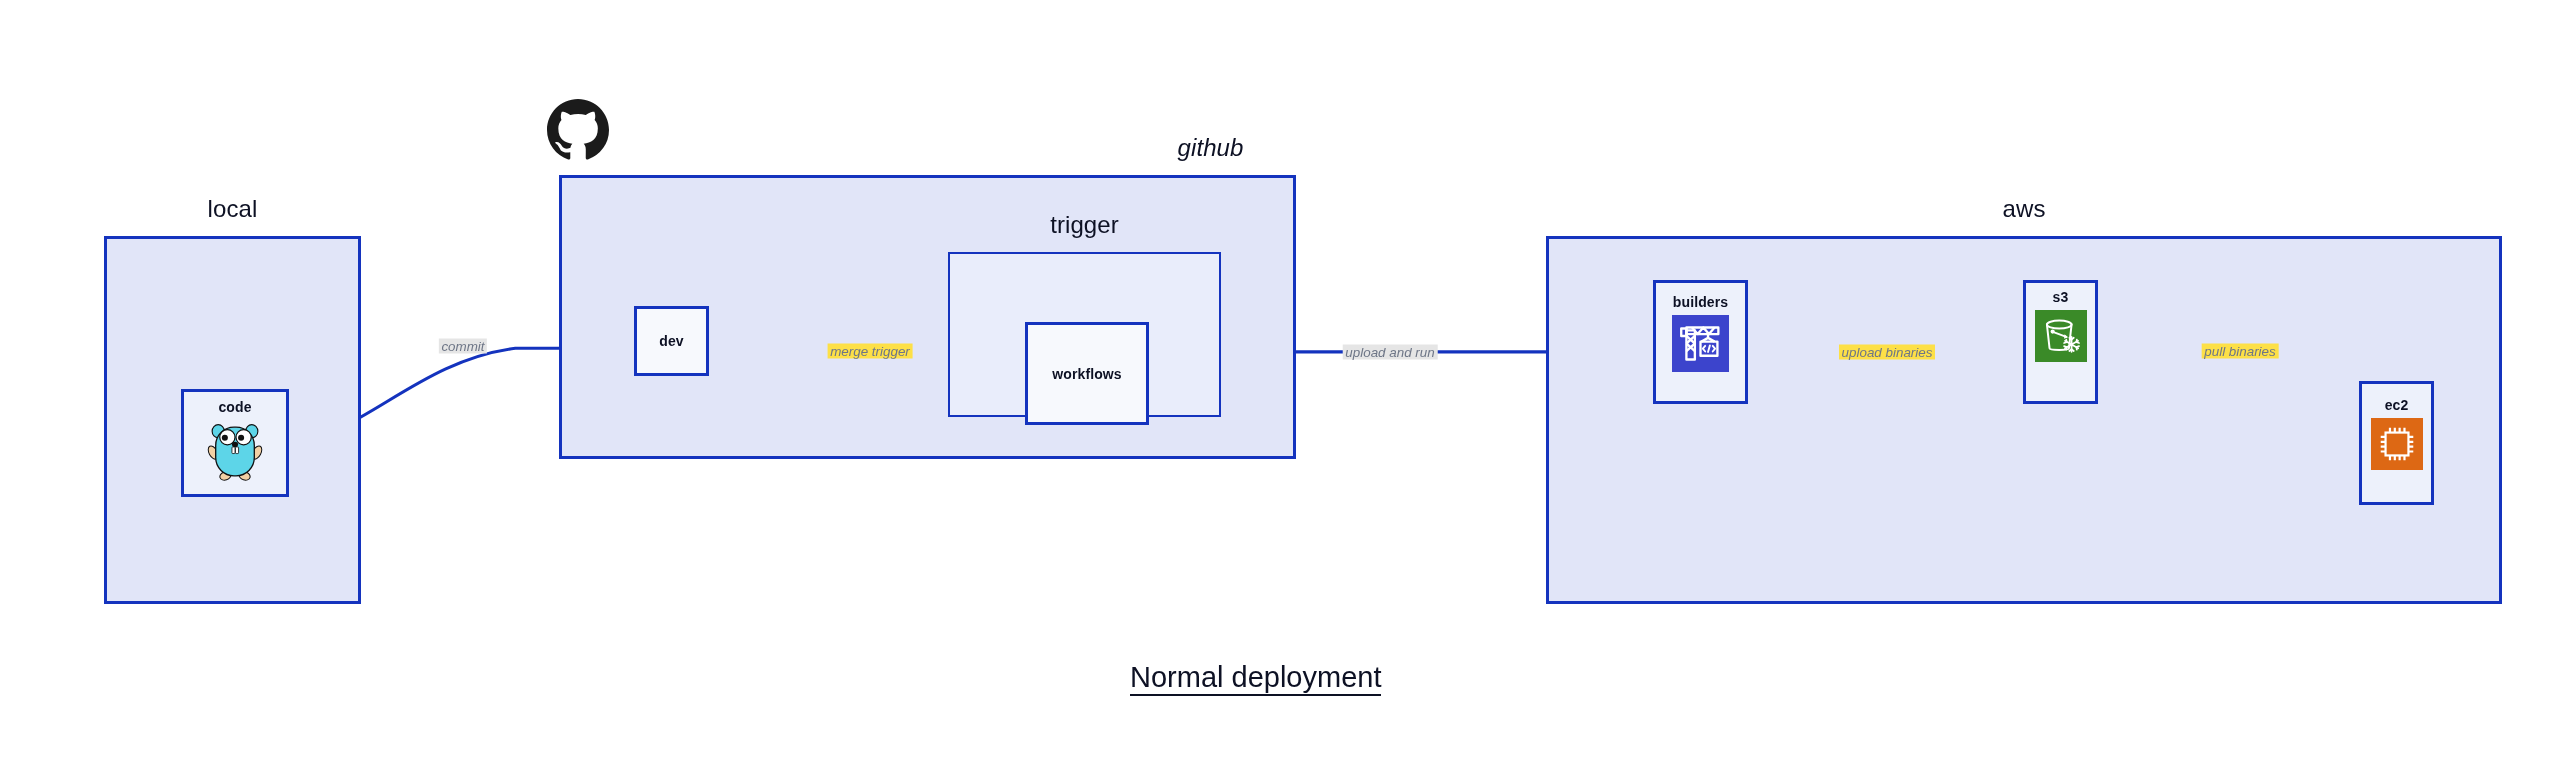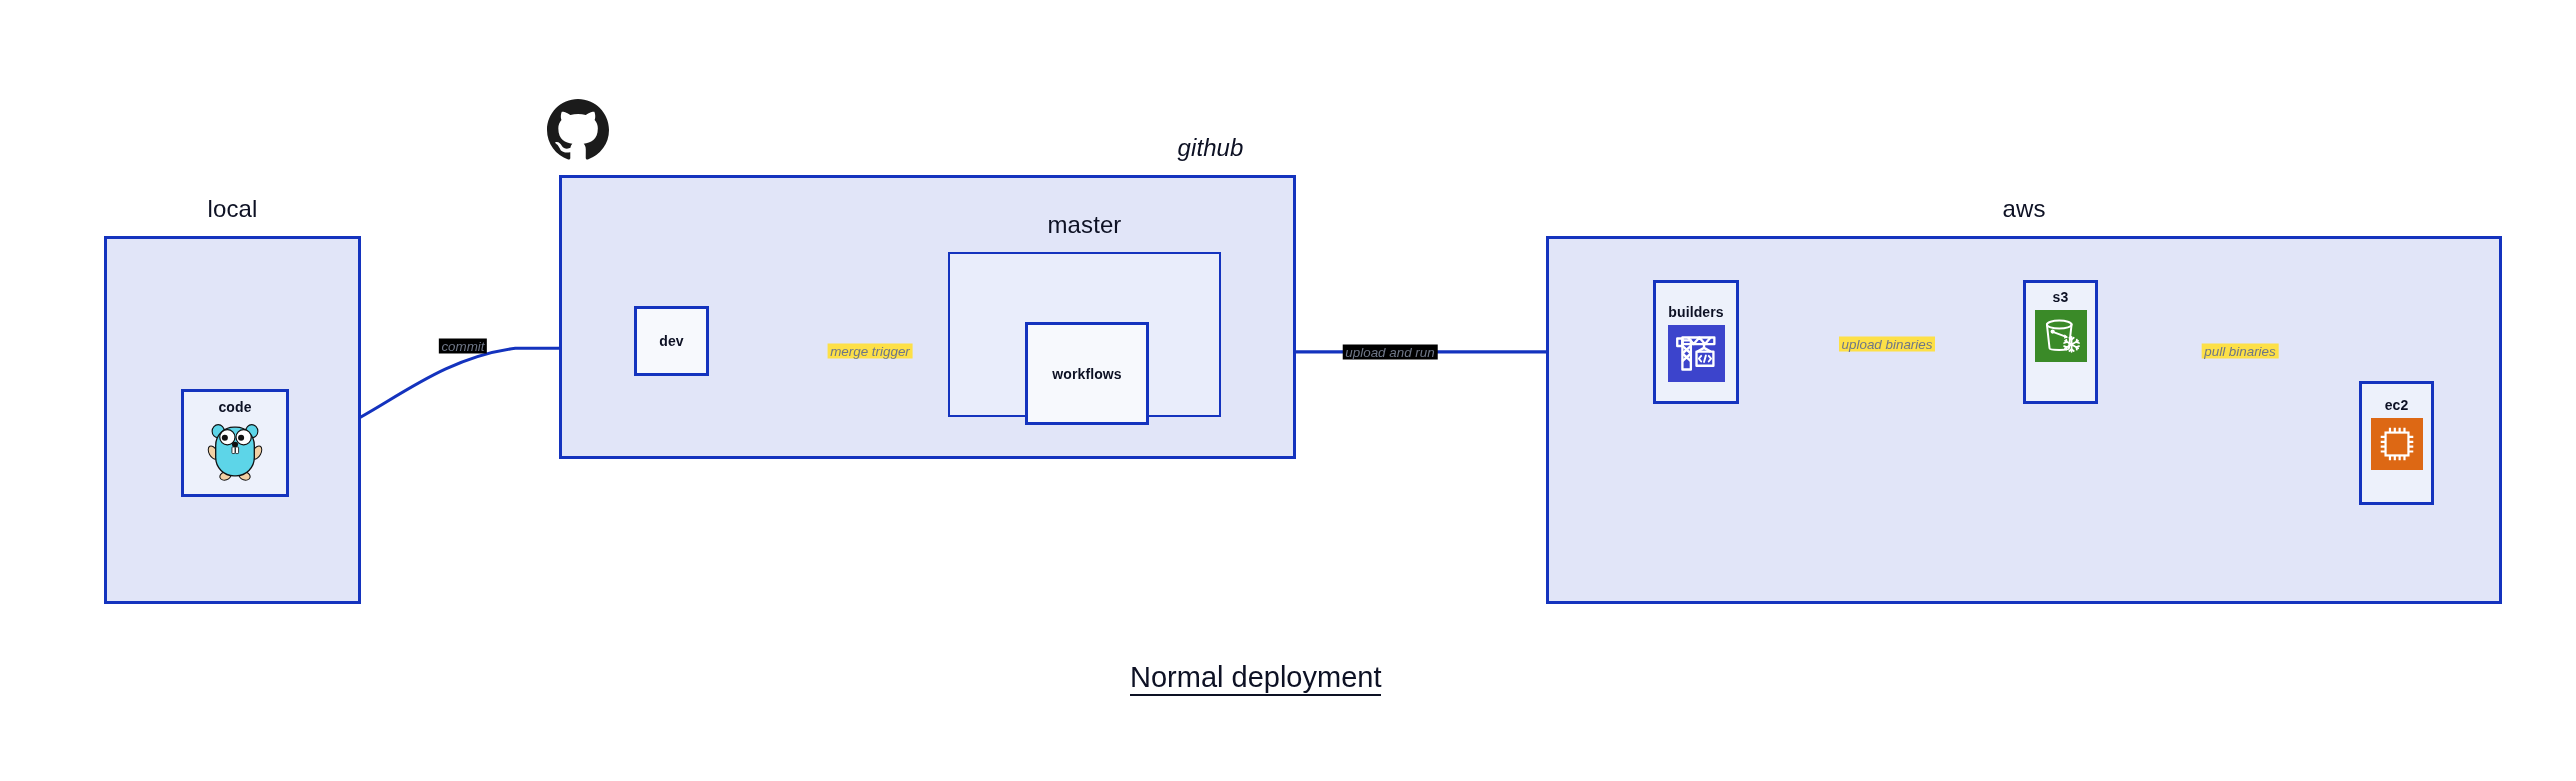--- a/index.html
+++ b/index.html
@@ -74,21 +74,21 @@
     width: 2604px;
     height: 781px;
     pointer-events: none;
   }
   .edge-label {
     position: absolute;
     color: #6E7687;
     font-size: 13.4px;
     font-style: italic;
     white-space: nowrap;
-    background: #000000;
+    background: #e5e5e5;
     padding: 0 2.6px;
     transform: translate(-50%, -50%);
   }
   .edge-label.on-fill  { background: #fde047; }
 
   
   #diagram-title {
     position: absolute;
     color: #0D1124;
     font-size: 29px;
@@ -165,37 +165,37 @@
   <div id="octocat-icon" style="left:547px; top:99px; width:62px; height:62px;">
     <svg viewBox="0 0 16 16" width="62" height="62" xmlns="http://www.w3.org/2000/svg">
       <path fill="#1B1B1B" d="M8 0C3.58 0 0 3.58 0 8c0 3.54 2.29 6.53 5.47 7.59.4.07.55-.17.55-.38 0-.19-.01-.82-.01-1.49-2.01.37-2.53-.49-2.69-.94-.09-.23-.48-.94-.82-1.13-.28-.15-.68-.52-.01-.53.63-.01 1.08.58 1.23.82.72 1.21 1.87.87 2.33.66.07-.52.28-.87.51-1.07-1.78-.2-3.64-.89-3.64-3.95 0-.87.31-1.59.82-2.15-.08-.2-.36-1.02.08-2.12 0 0 .67-.21 2.2.82.64-.18 1.32-.27 2-.27.68 0 1.36.09 2 .27 1.53-1.04 2.2-.82 2.2-.82.44 1.1.16 1.92.08 2.12.51.56.82 1.27.82 2.15 0 3.07-1.87 3.75-3.65 3.95.29.25.54.73.54 1.48 0 1.07-.01 1.93-.01 2.2 0 .21.15.46.55.38A8.01 8.01 0 0 0 16 8c0-4.42-3.58-8-8-8z"></path>
     </svg>
   </div>
 
   <div class="container-label" style="left:1133px; top:134px; width:155px; text-align:center;font-style:italic;">github</div>
 
   <div class="container-box" style="left:559px; top:175px; width:737px; height:284px;"></div>
 
-  <div class="container-label" style="left:948px; top:211px; width:273px; text-align:center;">master</div>
+  <div class="container-label" style="left:948px; top:211px; width:273px; text-align:center;">trigger</div>
 
   <div class="container-box sub" style="left:948px; top:252px; width:273px; height:165px;"></div>
 
   <div class="node-box plain" style="left:634px; top:306px; width:75px; height:70px;">
     <div class="node-title">dev</div>
   </div>
 
   <div class="node-box plain" style="left:1025px; top:322px; width:124px; height:103px;">
     <div class="node-title">workflows</div>
   </div>
 
   <div class="container-label" style="left:1546px; top:195px; width:956px; text-align:center;">aws</div>
 
   <div class="container-box" style="left:1546px; top:236px; width:956px; height:368px;"></div>
 
-  <div class="node-box" style="left:1653px; top:280px; width:86px; height:124px; padding-top:21px;">
+  <div class="node-box" style="left:1653px; top:280px; width:95px; height:124px; padding-top:11px;">
     <div class="node-title">builders</div>
     <div class="node-icon-wrap" style="width:57px; height:57px; margin-top:5.2px; background:#3C44CC;">
       <svg viewBox="0 0 100 100" width="47" height="47" xmlns="http://www.w3.org/2000/svg">
         <g fill="none" stroke="#ffffff" stroke-width="5" stroke-linejoin="round">
 
           <rect x="20" y="22" width="18" height="62"></rect>
           <path d="M20 34 L38 50 M38 34 L20 50 M20 50 L38 66 M38 50 L20 66"></path>
 
           <rect x="9" y="18" width="11" height="16"></rect>
 
@@ -257,20 +257,20 @@
       </svg>
     </div>
   </div>
 
   <div class="edge-label" style="left:463px; top:346px;">commit</div>
 
   <div class="edge-label on-fill" style="left:870px; top:351px;">merge trigger</div>
 
   <div class="edge-label" style="left:1390px; top:352px;">upload and run</div>
 
-  <div class="edge-label on-fill" style="left:1887px; top:344px;">upload binaries</div>
+  <div class="edge-label on-fill" style="left:1887px; top:352px;">upload binaries</div>
 
   <div class="edge-label on-fill" style="left:2240px; top:351px;">pull binaries</div>
 
   <div id="diagram-title" style="left:1130px; top:636px;">Normal deployment</div>
 
 </div>
 
 
 </body></html>

